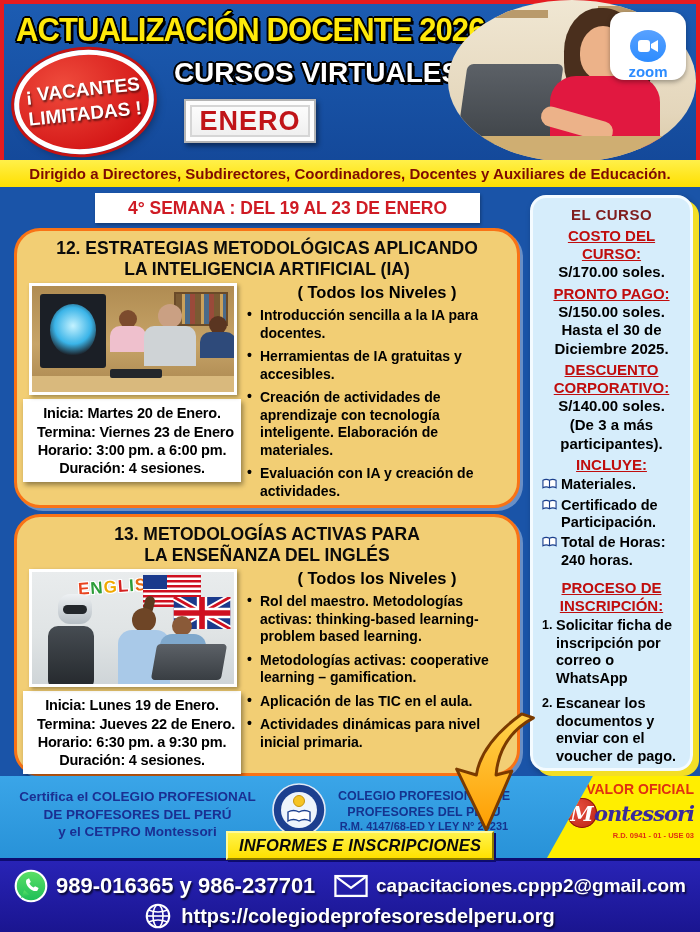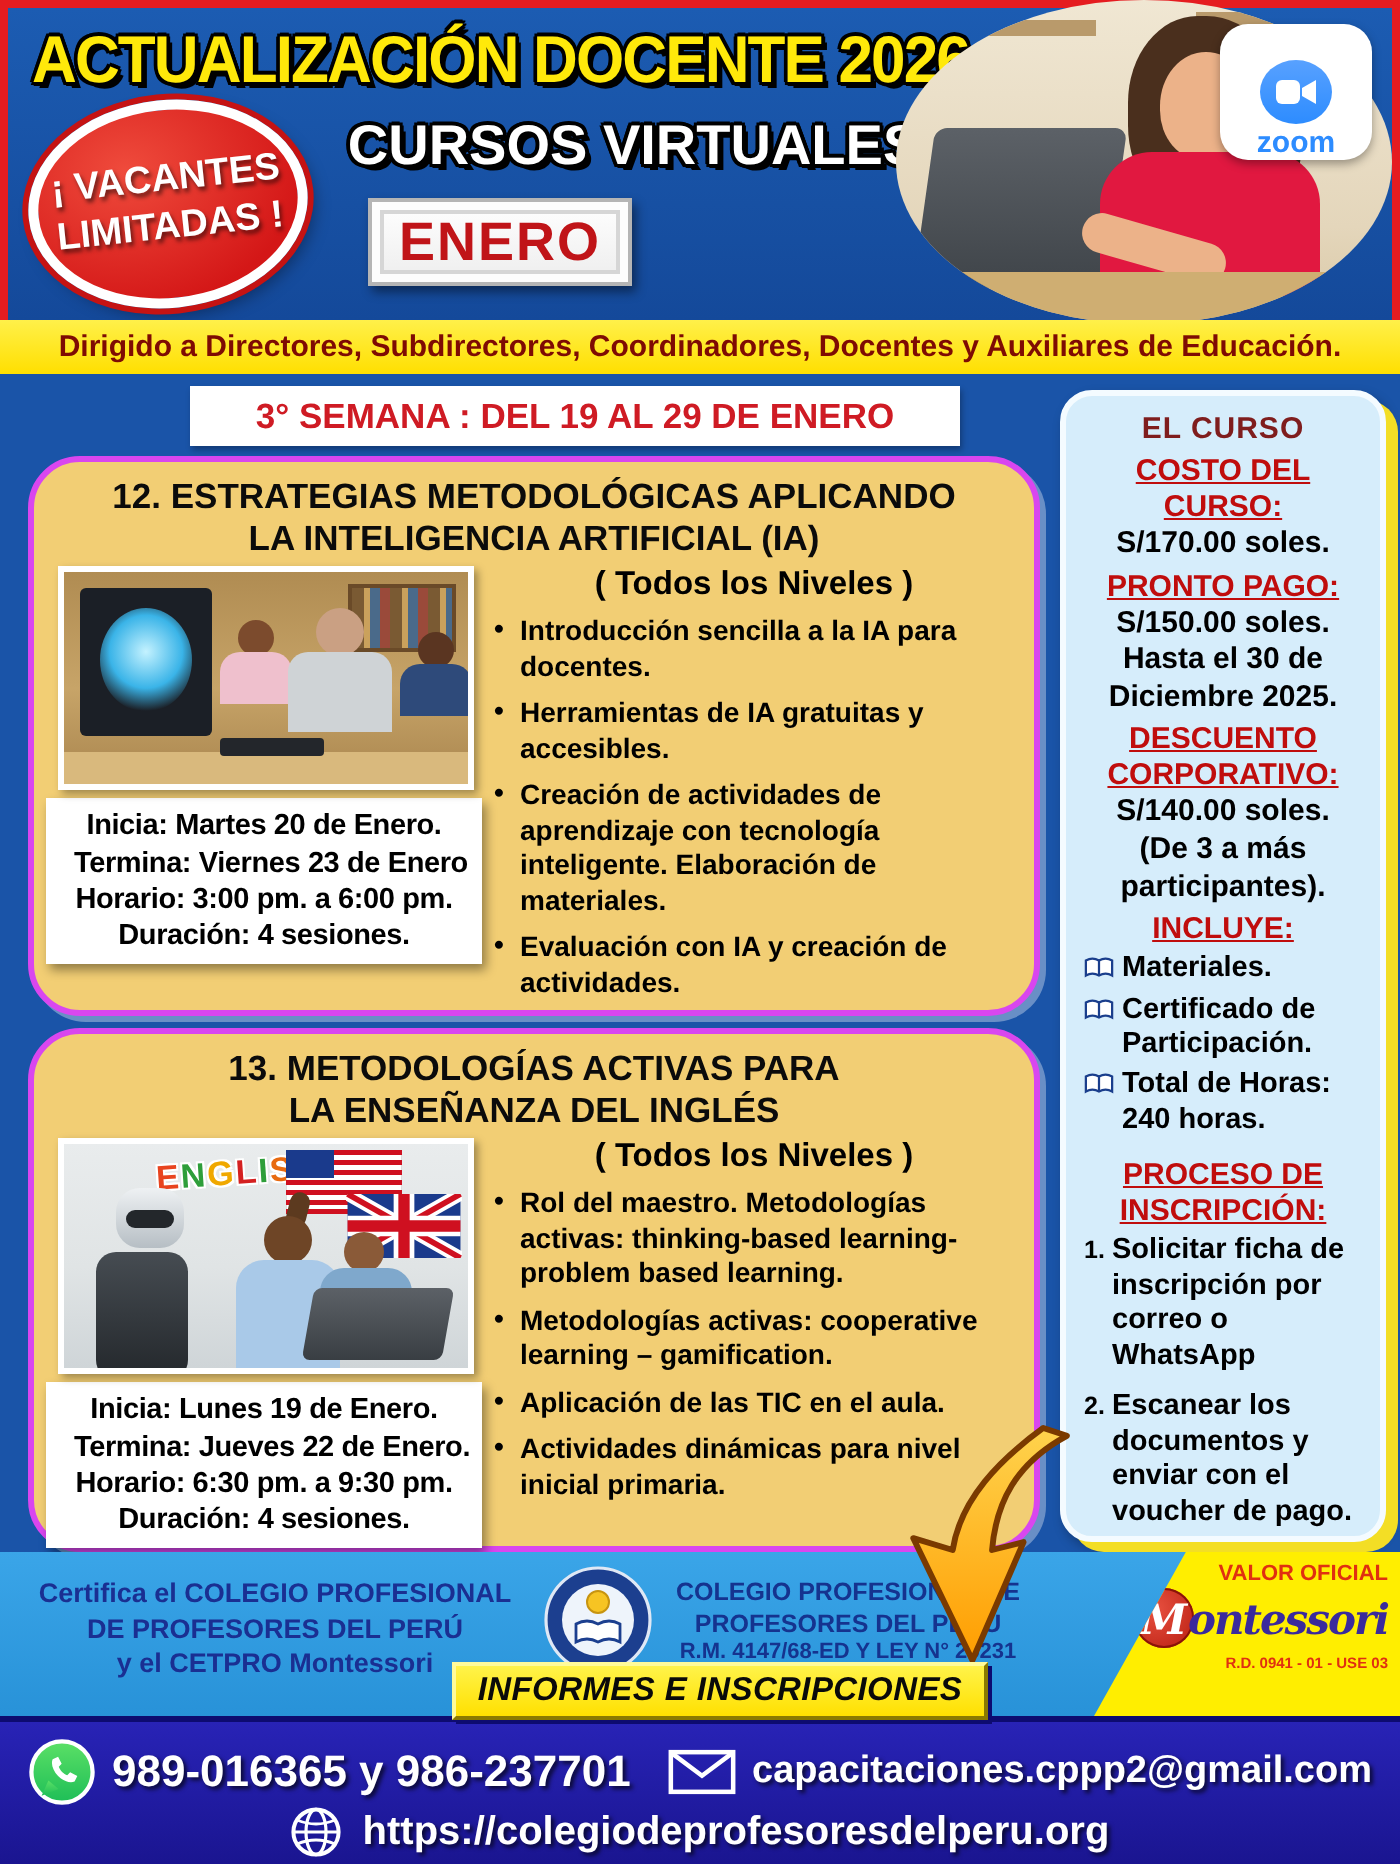--- a/index.html
+++ b/index.html
@@ -56,21 +56,21 @@
   
   .audience-bar { position:absolute; left:0; top:160px; width:700px; height:27px;
     background:linear-gradient(180deg,#fff04a,#ffdf00); display:flex; align-items:center; justify-content:center;
     color:#7e0b03; font-weight:800; font-size:15px; white-space:nowrap; }
   .week-banner { position:absolute; left:95px; top:193px; width:385px; height:30px; background:#fff;
     display:flex; align-items:center; justify-content:center; color:#cf1b24; font-weight:800;
     font-size:17.5px; box-shadow:1px 2px 3px rgba(0,0,0,.3); }
 
   
   .course-card { position:absolute; left:14px; width:506px; background:#f2ce74;
-    border:3px solid #d946ef; border-radius:26px; box-shadow:3px 3px 0 rgba(255,255,255,.35); }
+    border:3px solid #f97316; border-radius:26px; box-shadow:3px 3px 0 rgba(255,255,255,.35); }
   .card1 { top:228px; height:280px; }
   .card2 { top:514px; height:262px; }
   .course-title { text-align:center; font-size:17.5px; font-weight:800; color:#0b0b0b; line-height:1.18; margin-top:7px; }
   .card-body { display:flex; margin-top:2px; }
   .left-col { width:228px; flex:none; }
   .course-image { width:208px; height:112px; margin:2px 0 0 12px; border:3px solid #fff;
     box-shadow:2px 2px 4px rgba(0,0,0,.35); position:relative; overflow:hidden; }
   .card2 .course-image { height:118px; }
   .schedule-box { width:218px; margin:4px 0 0 6px; background:#fff; box-shadow:2px 3px 5px rgba(0,0,0,.4);
     padding:5px 14px; text-align:center; }
@@ -142,21 +142,21 @@
   .cert-band { position:absolute; left:0; top:776px; width:700px; height:82px;
     background:linear-gradient(180deg,#3aa5e8,#2892d8); }
   .certifica { position:absolute; left:10px; top:788px; width:255px; text-align:center;
     color:#1a2f92; font-weight:800; font-size:13.5px; line-height:1.3; }
   .badge { position:absolute; left:272px; top:783px; width:54px; height:54px; }
   .org-text { position:absolute; left:330px; top:789px; width:188px; text-align:center;
     color:#15338f; font-weight:800; font-size:12.5px; line-height:1.25; }
   .org-line3 { font-size:11px; }
   .montessori { position:absolute; left:547px; top:776px; width:153px; height:82px; background:#ffee00;
     clip-path:polygon(30% 0, 100% 0, 100% 100%, 0 100%); padding:5px 6px 0 26px; }
-  .mont-valor { color:#e03010; font-size:11px; font-weight:800; text-align:right; }
+  .mont-valor { color:#e03010; font-size:14px; font-weight:800; text-align:right; }
   .mont-row { display:flex; align-items:center; justify-content:flex-end; margin-top:1px; }
   .mont-m { width:30px; height:30px; border-radius:50%; flex:none;
     background:radial-gradient(circle at 35% 35%, #e85040, #b81e10); color:#fff;
     font-family:"DejaVu Serif", serif; font-style:italic; font-weight:700; font-size:21px;
     display:flex; align-items:center; justify-content:center; box-shadow:inset 0 0 0 1px #8a1408; }
   .mont-rest { font-family:"DejaVu Serif", serif; font-style:italic; font-weight:700;
     color:#3a2a9c; font-size:21px; letter-spacing:-1px; margin-left:-3px; }
   .mont-rd { color:#e03010; font-size:7.5px; font-weight:700; text-align:right; margin-top:3px; }
   .arrow-wrap { position:absolute; left:448px; top:712px; width:100px; height:126px; z-index:6; }
   .cta { position:absolute; left:226px; top:831px; width:268px; height:29px; z-index:7;
@@ -209,21 +209,21 @@
           <rect x="1" y="3" width="12" height="12" rx="3" fill="#fff"></rect>
           <path d="M14 7 L21 3 V15 L14 11 Z" fill="#fff"></path>
         </svg>
       </div>
       <div class="zoom-text">zoom</div>
     </div>
   </div>
 
   <div class="audience-bar">Dirigido a Directores, Subdirectores, Coordinadores, Docentes y Auxiliares de Educación.</div>
 
-  <div class="week-banner">3° SEMANA : DEL 19 AL 29 DE ENERO</div>
+  <div class="week-banner">4° SEMANA : DEL 19 AL 23 DE ENERO</div>
 
   <section class="course-card card1">
     <h2 class="course-title">
       <span>12. ESTRATEGIAS METODOLÓGICAS APLICANDO</span><br>
       <span>LA INTELIGENCIA ARTIFICIAL (IA)</span>
     </h2>
     <div class="card-body">
       <div class="left-col">
         <div class="course-image img-ai">
           <div class="ai-shelf"></div>

